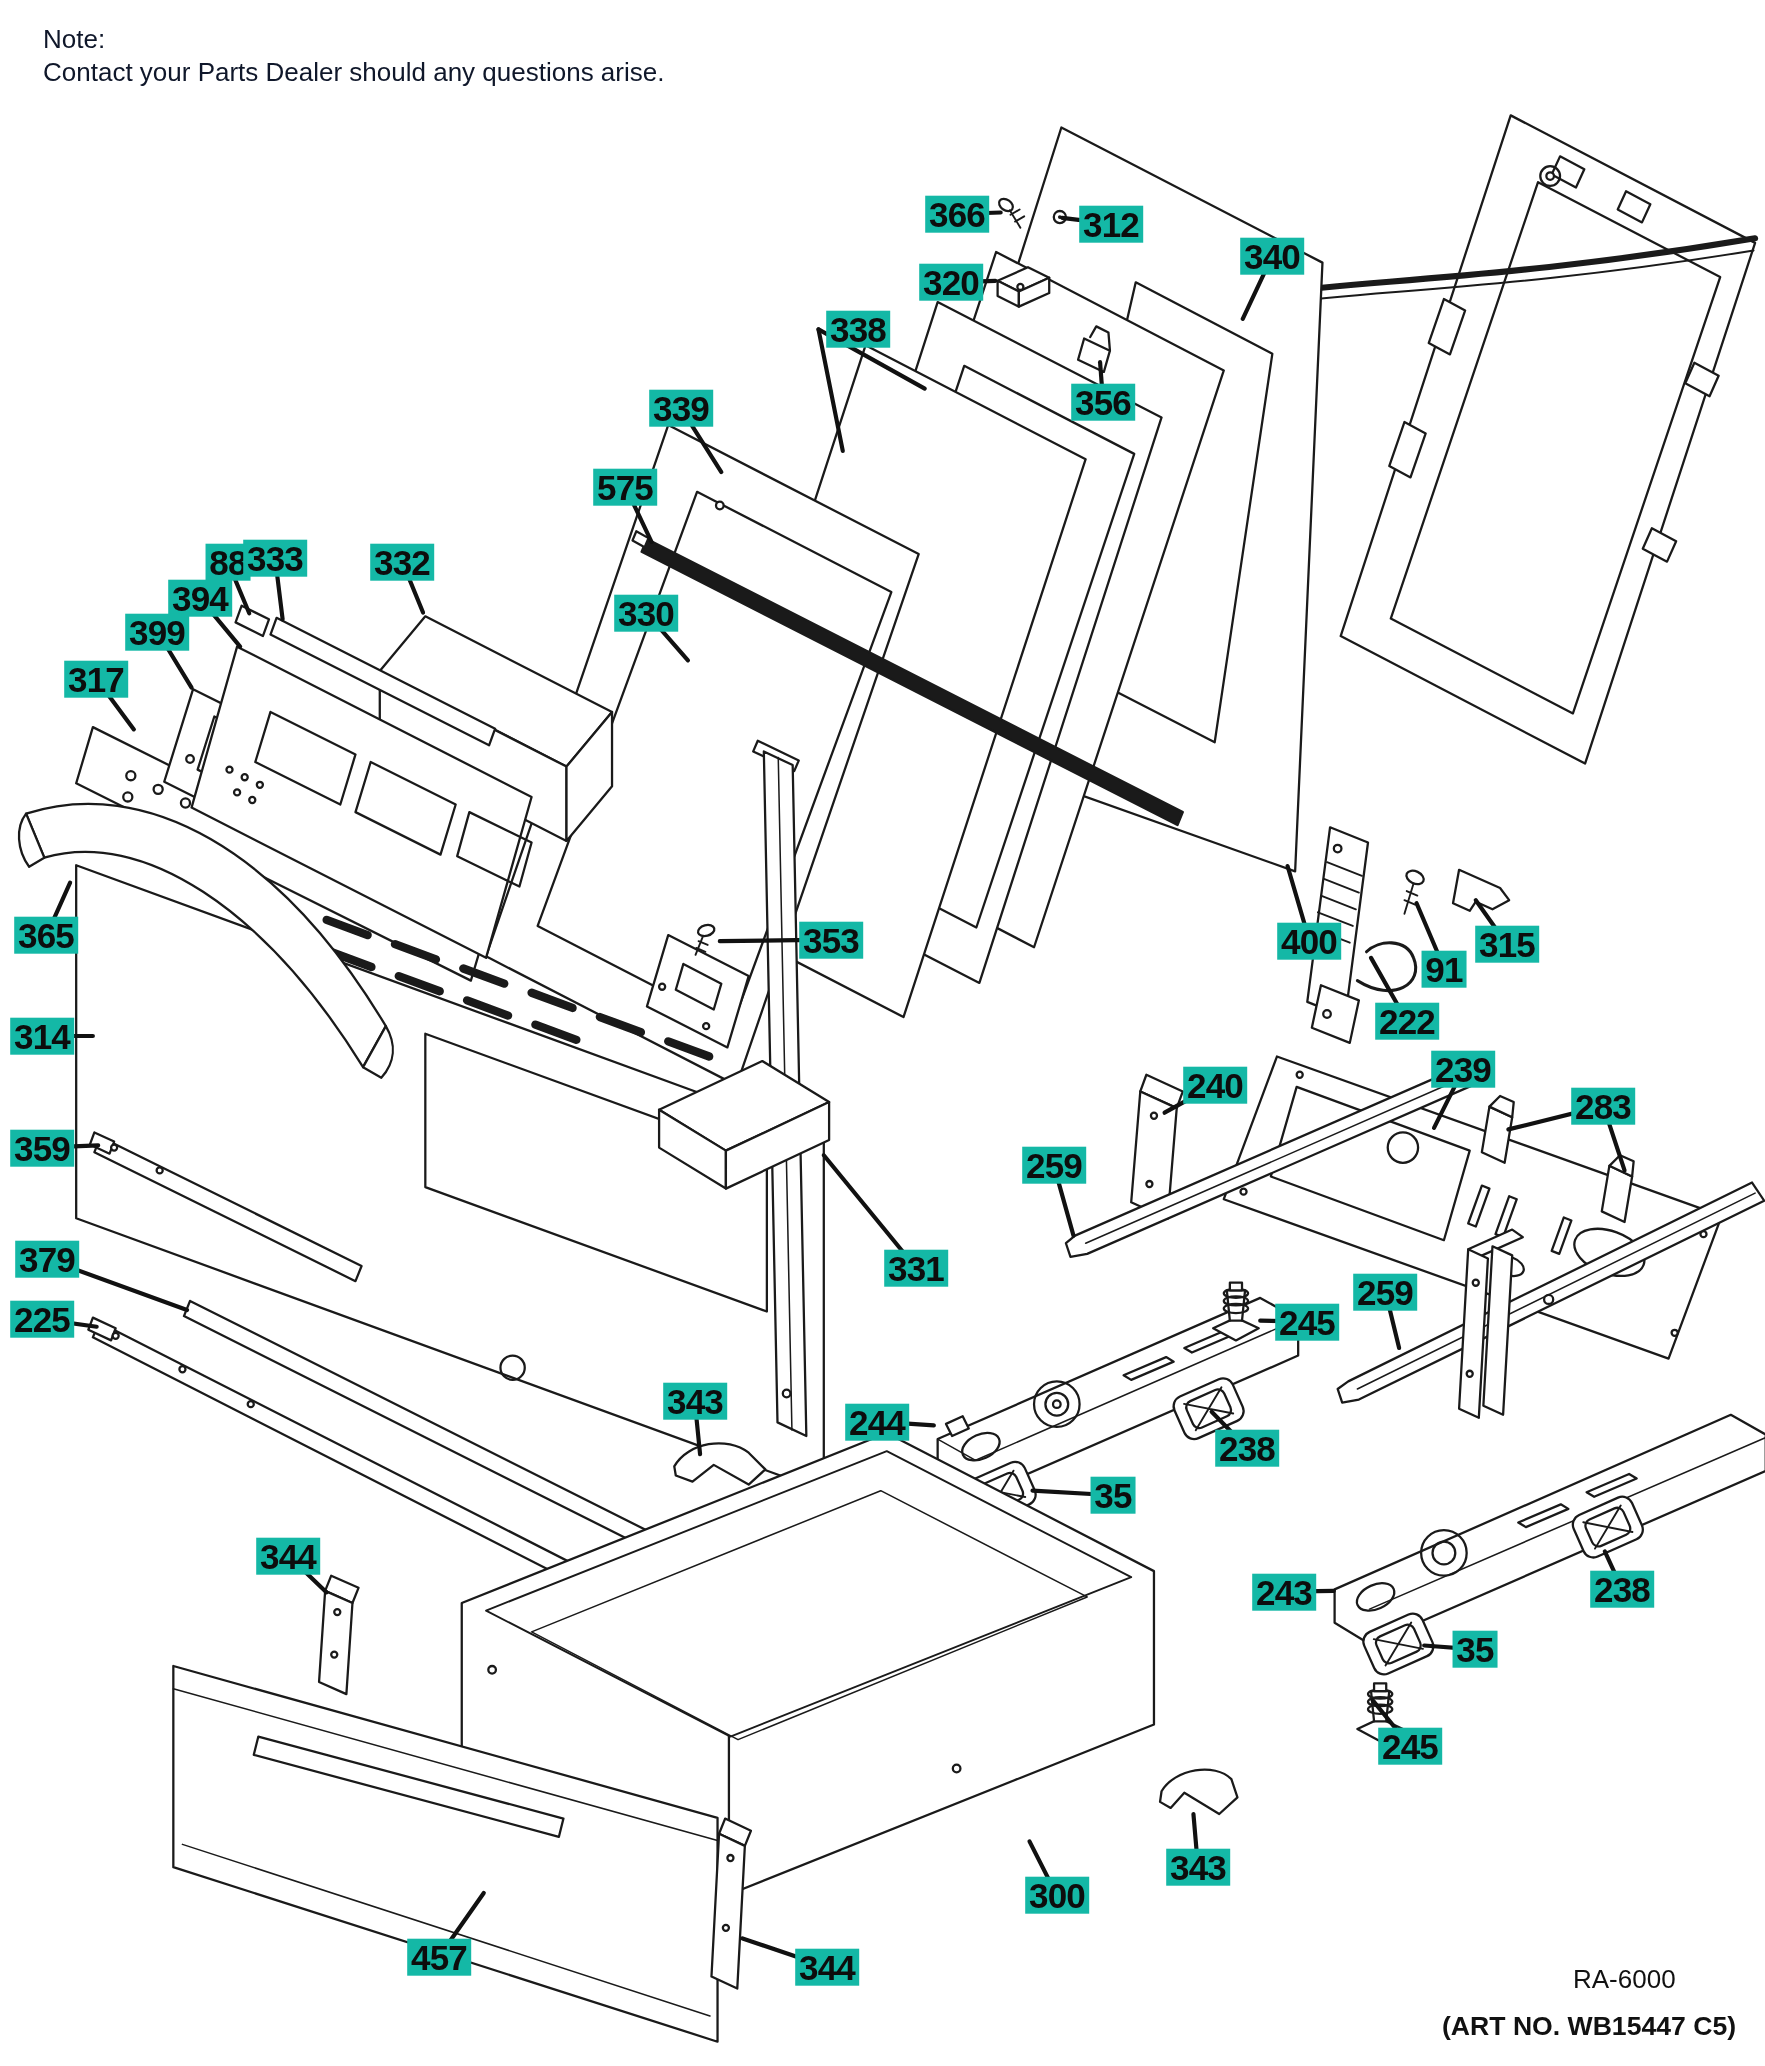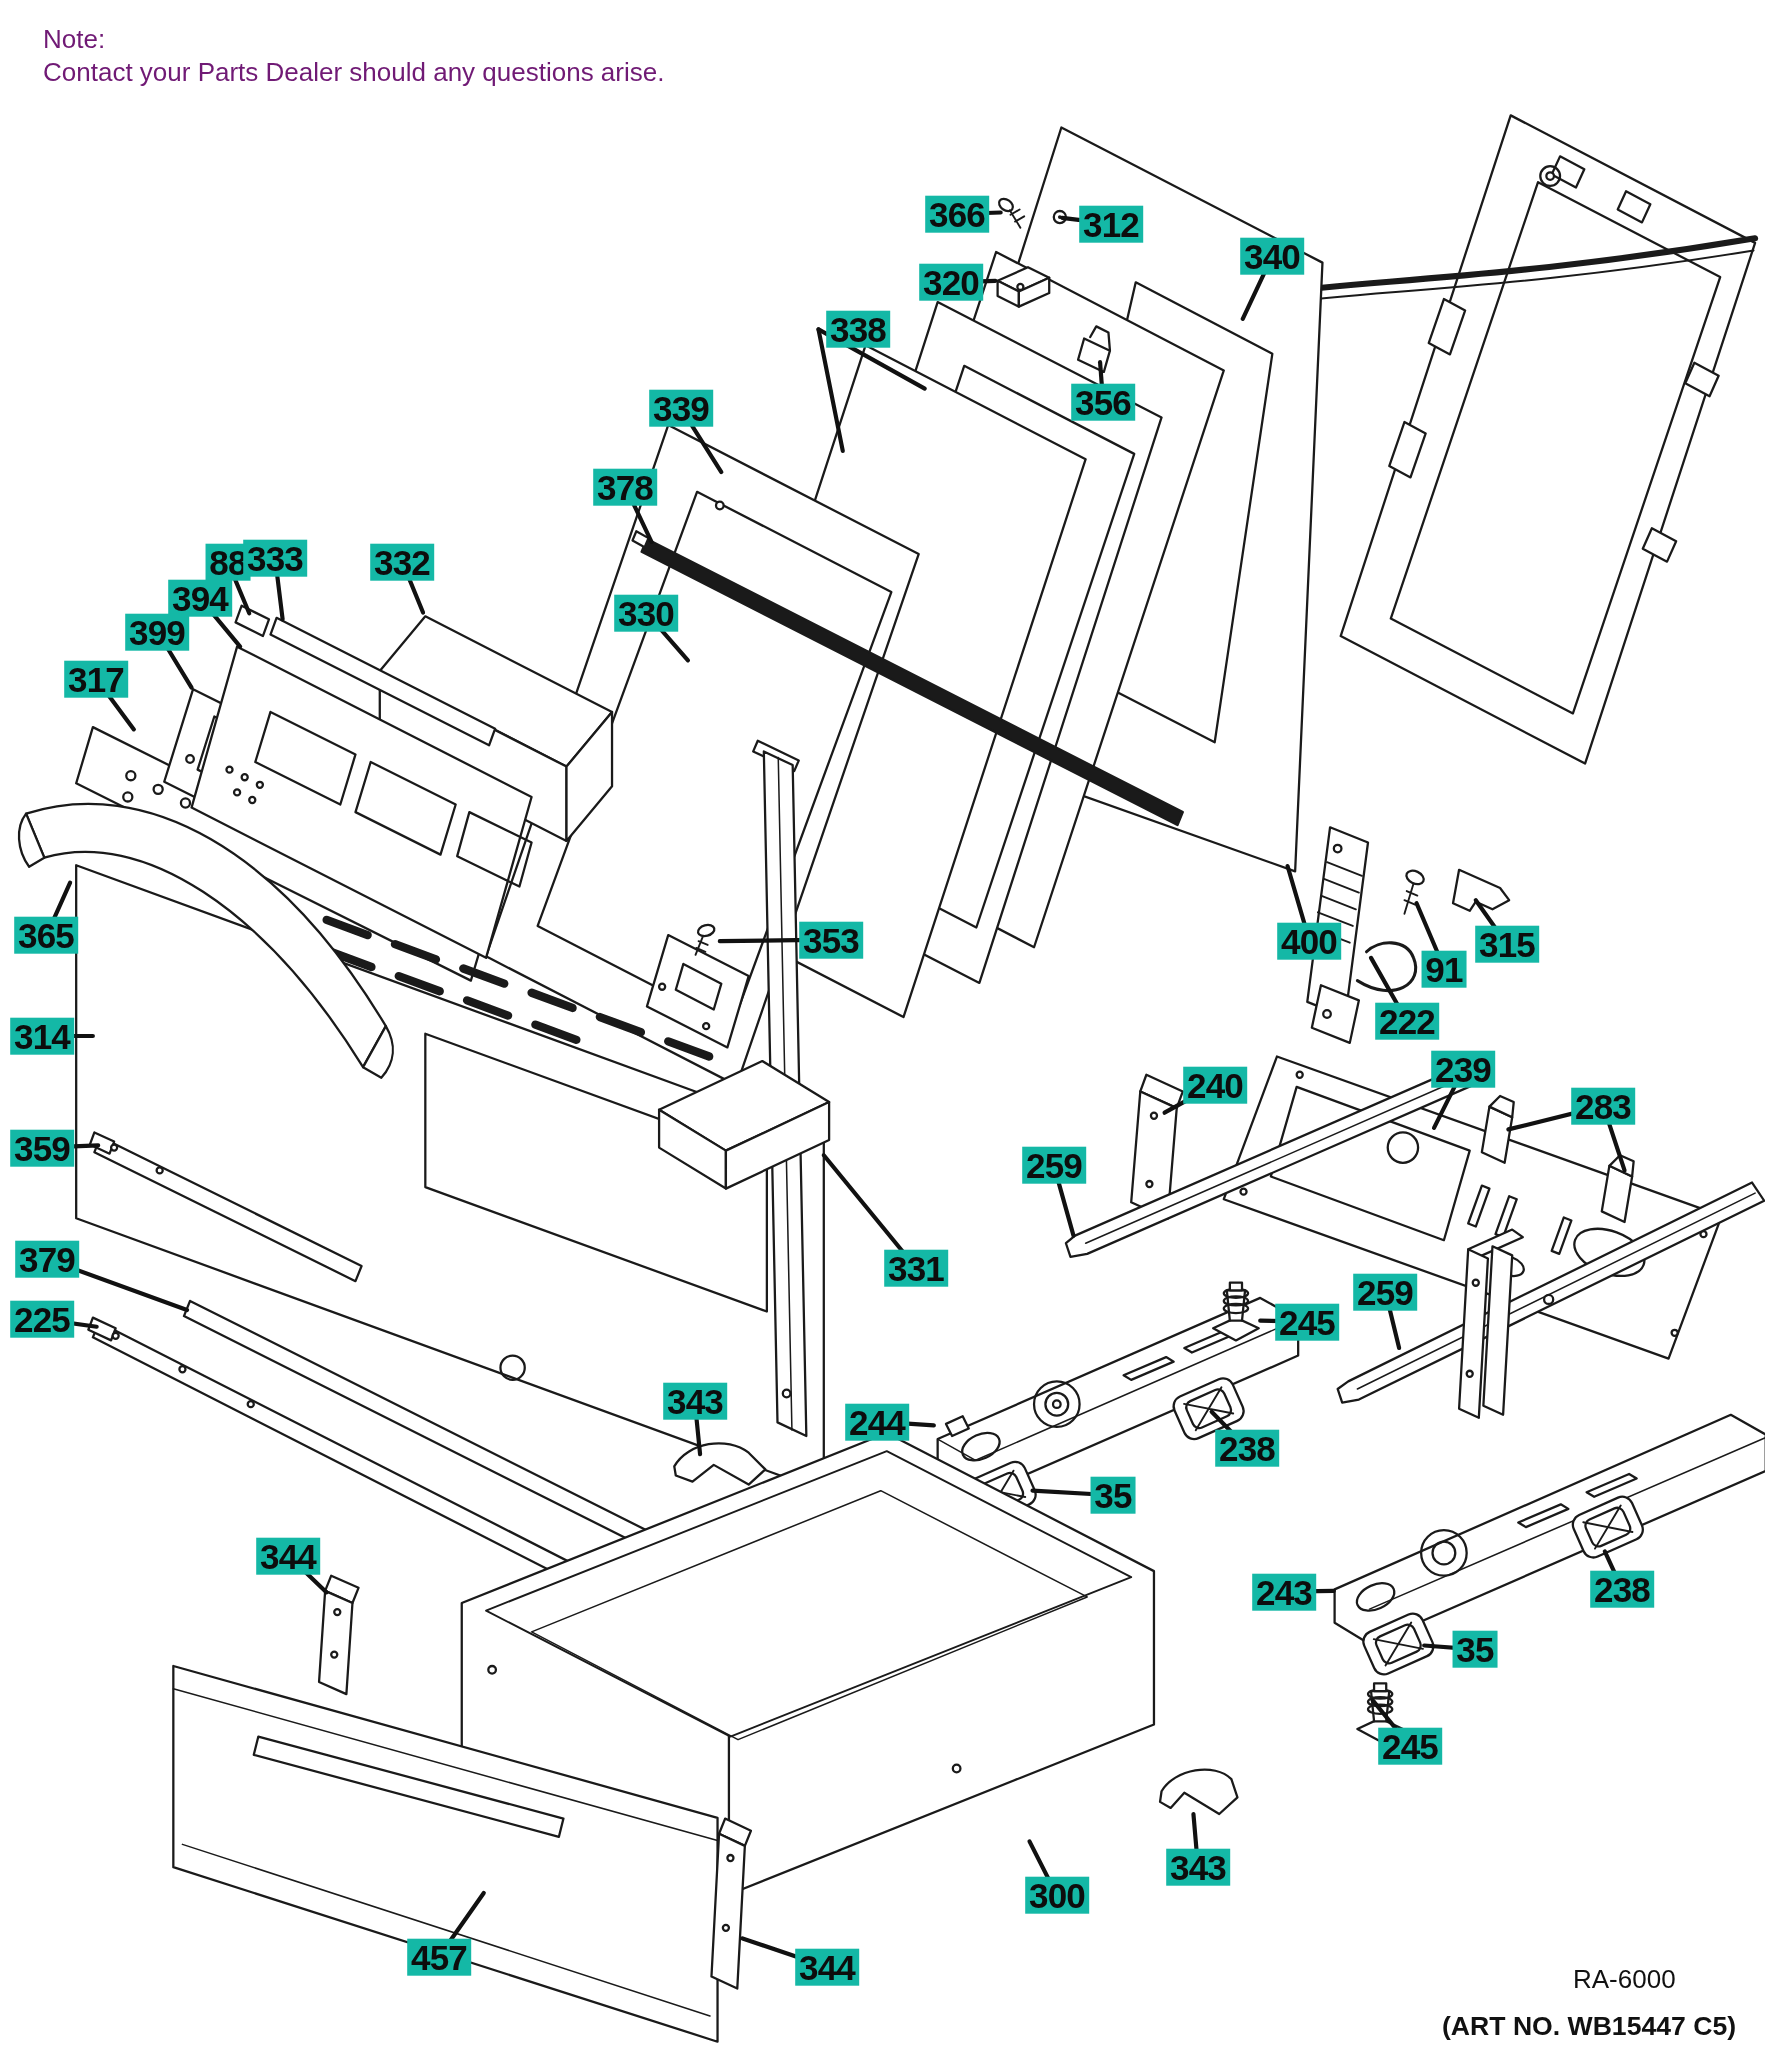--- a/index.html
+++ b/index.html
@@ -3,21 +3,21 @@
 <meta charset="utf-8">
 <style>
   html,body{margin:0;padding:0;background:#fff;}
   .page{
     position:relative;width:1766px;height:2066px;background:#ffffff;overflow:hidden;
     font-family:"Liberation Sans",sans-serif;color:#111;
   }
   .drawing{position:absolute;left:0;top:0;}
   .note{
     position:absolute;left:43px;top:23px;width:956px;
-    font-size:26px;line-height:1.28;color:#701a75;
+    font-size:26px;line-height:1.28;color:#0f172a;
   }
   .note div{white-space:nowrap;}
   .part-label{
     position:absolute;transform:translate(-50%,-50%);
     font-weight:700;font-size:35px;letter-spacing:-0.8px;line-height:1;
     color:#0d0d0d;background:#14b8a6;padding:0.8px 3.8px;
   }
   .footer-code{
     position:absolute;left:1573px;top:1964px;font-size:26px;color:#111;
   }
@@ -413,21 +413,21 @@
   </svg>
 
   <div id="labels">
       <div class="part-label" style="left: 957px; top: 214px;">366</div>
       <div class="part-label" style="left: 1111px; top: 224px;">312</div>
       <div class="part-label" style="left: 951px; top: 282px;">320</div>
       <div class="part-label" style="left: 1272px; top: 256px;">340</div>
       <div class="part-label" style="left: 1103px; top: 402px;">356</div>
       <div class="part-label" style="left: 858px; top: 329px;">338</div>
       <div class="part-label" style="left: 681px; top: 408px;">339</div>
-      <div class="part-label" style="left: 625px; top: 487px;">378</div>
+      <div class="part-label" style="left: 625px; top: 487px;">575</div>
       <div class="part-label" style="left: 646px; top: 613px;">330</div>
       <div class="part-label" style="left: 228px; top: 562px;">88</div>
       <div class="part-label" style="left: 275px; top: 558px;">333</div>
       <div class="part-label" style="left: 402px; top: 562px;">332</div>
       <div class="part-label" style="left: 200px; top: 598px;">394</div>
       <div class="part-label" style="left: 157px; top: 632px;">399</div>
       <div class="part-label" style="left: 96px; top: 679px;">317</div>
       <div class="part-label" style="left: 46px; top: 935px;">365</div>
       <div class="part-label" style="left: 42px; top: 1036px;">314</div>
       <div class="part-label" style="left: 42px; top: 1148px;">359</div>

